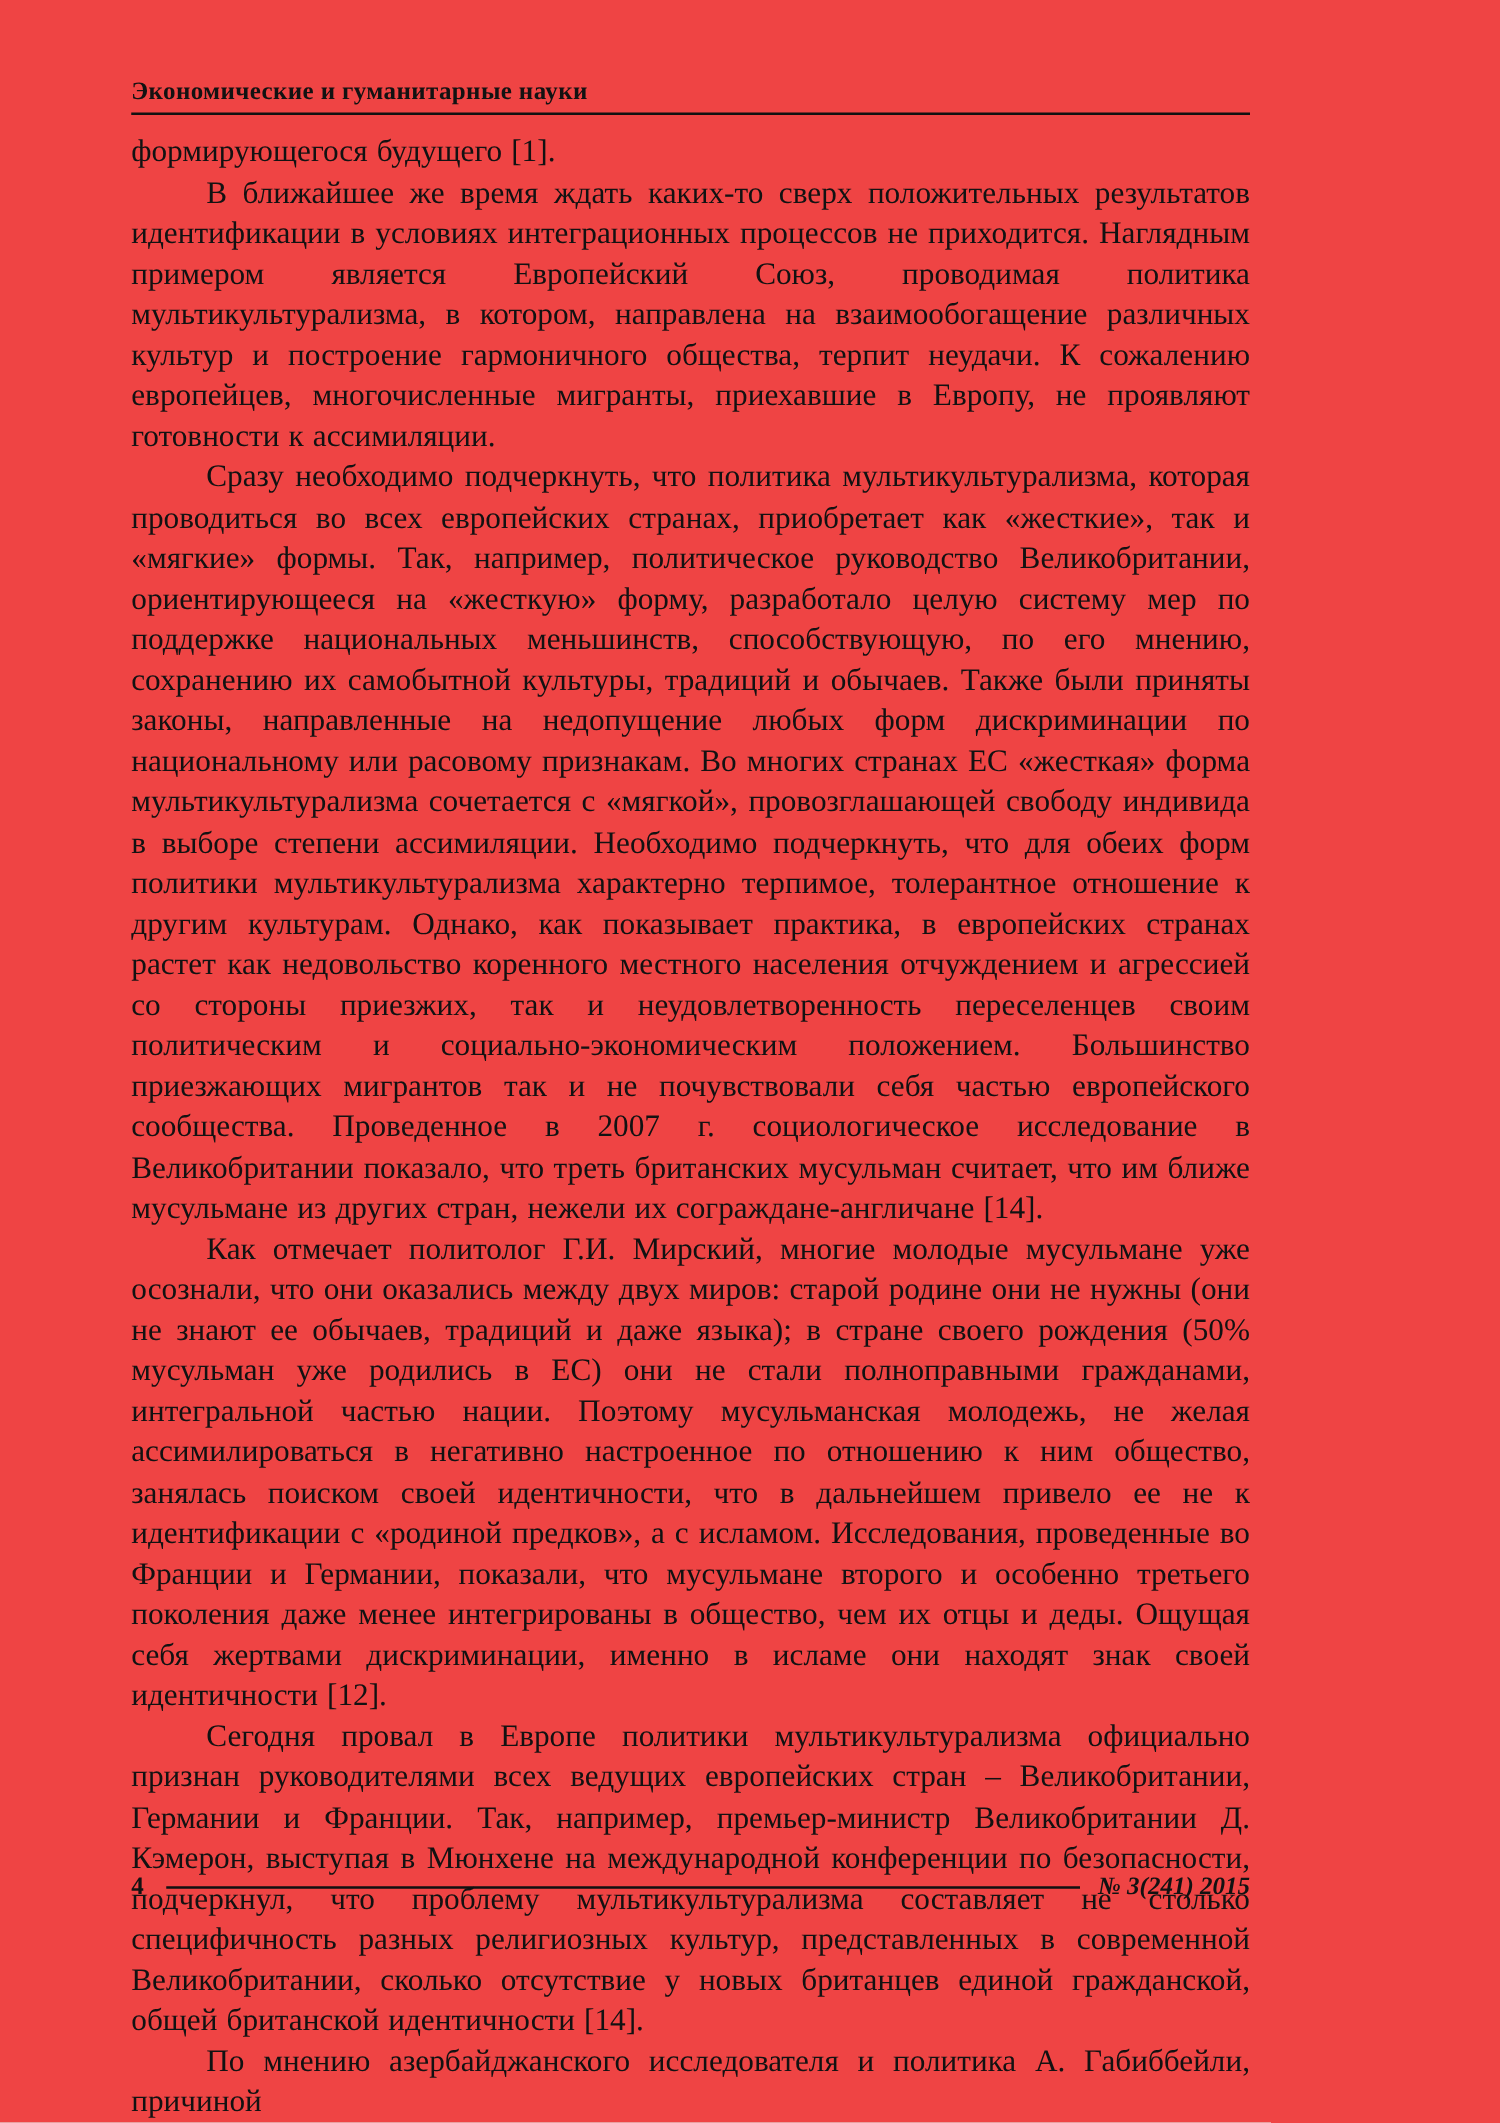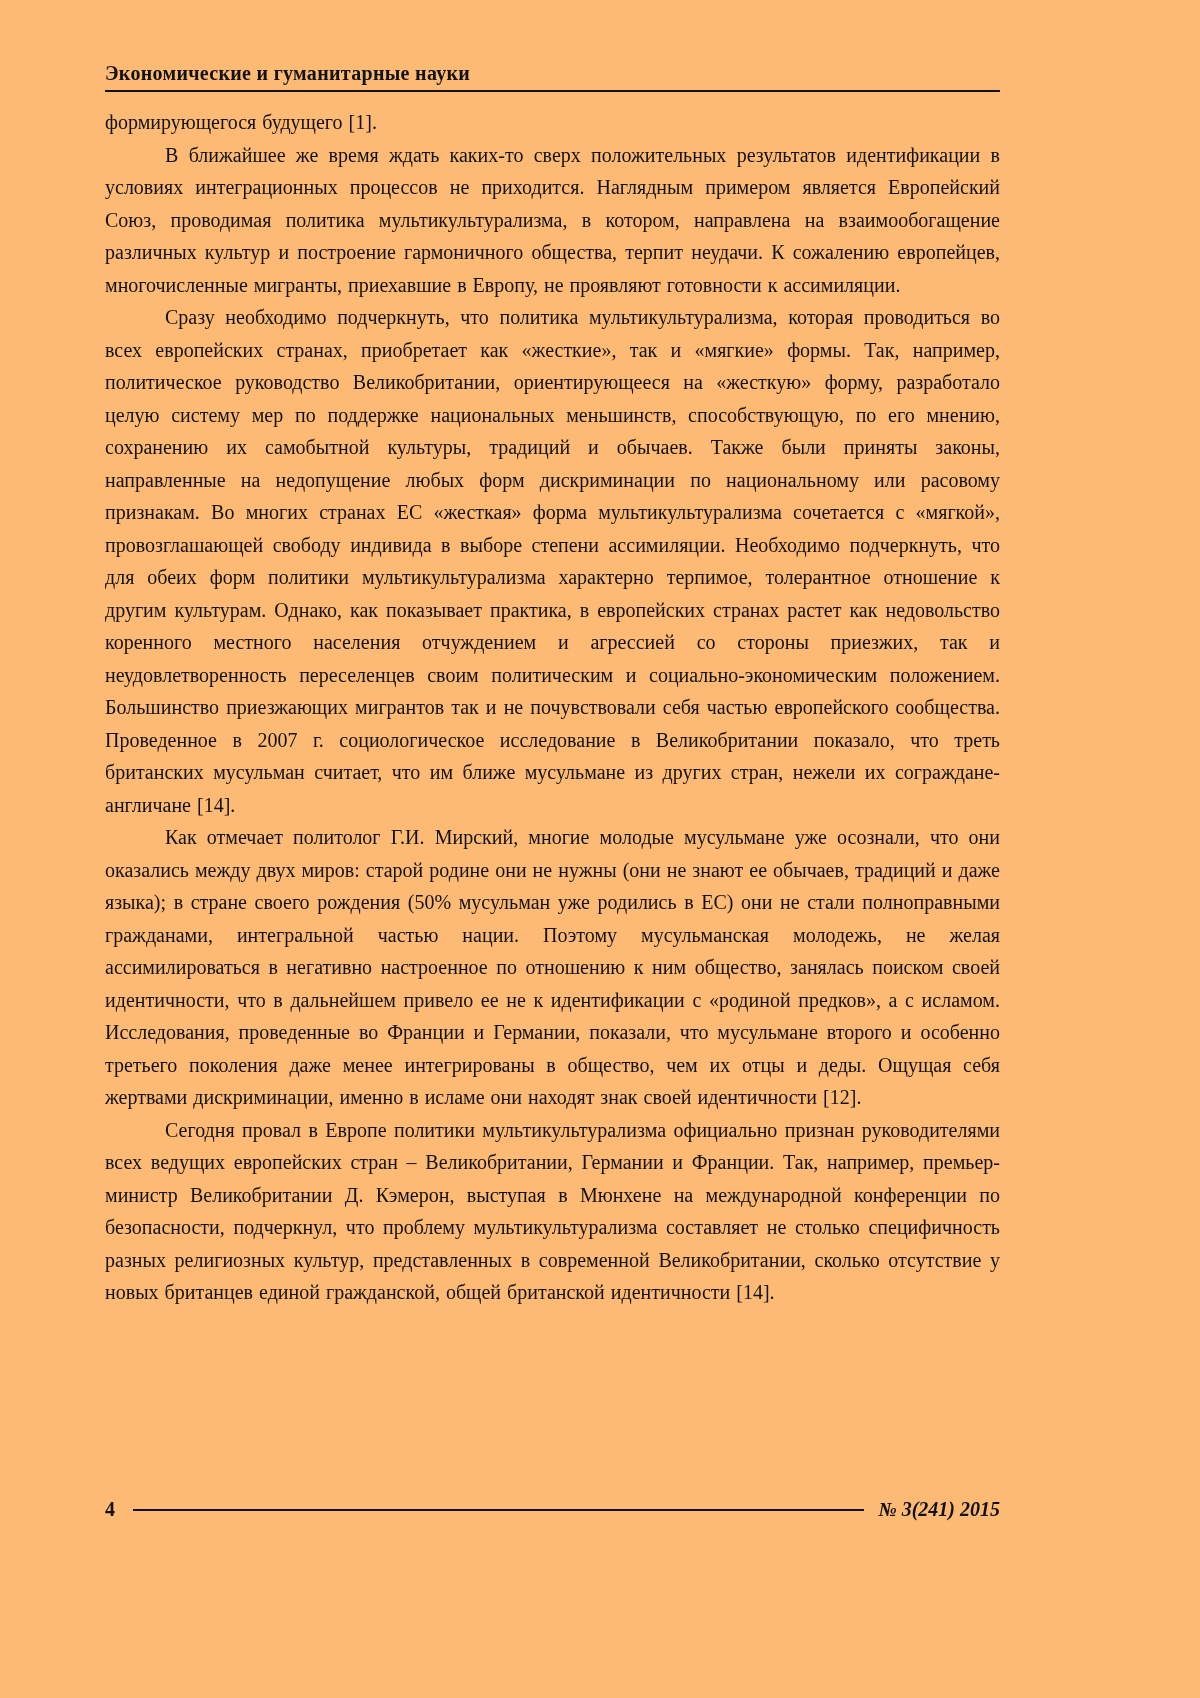--- a/index.html
+++ b/index.html
@@ -5,39 +5,39 @@
   html, body {
     margin: 0;
     padding: 0;
     background: #e8e8e8;
   }
   .page {
     position: relative;
     width: 1200px;
     height: 1698px;
     margin: 0 auto;
-    background: #fdba74;
+    background: #ef4444;
     box-sizing: border-box;
     padding: 62px 200px 0 105px;
     font-family: "Liberation Serif", "DejaVu Serif", serif;
     color: #121212;
     overflow: hidden;
   }
   .running-header {
     border-bottom: 2px solid #111;
     padding-bottom: 5px;
     margin-bottom: 14px;
   }
   .header-title {
     font-size: 20px;
     font-weight: bold;
     letter-spacing: 0.3px;
   }
   .article-body {
-    font-size: 20px;
+    font-size: 25px;
     line-height: 32.5px;
     text-align: justify;
   }
   .para {
     margin: 0;
     text-indent: 60px;
     word-spacing: 1px;
   }
   .para.no-indent {
     text-indent: 0;
@@ -75,20 +75,21 @@
   <div class="running-header">
     <span class="header-title">Экономические и гуманитарные науки</span>
   </div>
 
   <div class="article-body">
     <p class="para no-indent">формирующегося будущего [1].</p>
     <p class="para">В ближайшее же время ждать каких-то сверх положительных результатов идентификации в условиях интеграционных процессов не приходится. Наглядным примером является Европейский Союз, проводимая политика мультикультурализма, в котором, направлена на взаимообогащение различных культур и построение гармоничного общества, терпит неудачи. К сожалению европейцев, многочисленные мигранты, приехавшие в Европу, не проявляют готовности к ассимиляции.</p>
     <p class="para">Сразу необходимо подчеркнуть, что политика мультикультурализма, которая проводиться во всех европейских странах, приобретает как «жесткие», так и «мягкие» формы. Так, например, политическое руководство Великобритании, ориентирующееся на «жесткую» форму, разработало целую систему мер по поддержке национальных меньшинств, способствующую, по его мнению, сохранению их самобытной культуры, традиций и обычаев. Также были приняты законы, направленные на недопущение любых форм дискриминации по национальному или расовому признакам. Во многих странах ЕС «жесткая» форма мультикультурализма сочетается с «мягкой», провозглашающей свободу индивида в выборе степени ассимиляции. Необходимо подчеркнуть, что для обеих форм политики мультикультурализма характерно терпимое, толерантное отношение к другим культурам. Однако, как показывает практика, в европейских странах растет как недовольство коренного местного населения отчуждением и агрессией со стороны приезжих, так и неудовлетворенность переселенцев своим политическим и социально-экономическим положением. Большинство приезжающих мигрантов так и не почувствовали себя частью европейского сообщества. Проведенное в 2007 г. социологическое исследование в Великобритании показало, что треть британских мусульман считает, что им ближе мусульмане из других стран, нежели их сограждане-англичане [14].</p>
     <p class="para">Как отмечает политолог Г.И. Мирский, многие молодые мусульмане уже осознали, что они оказались между двух миров: старой родине они не нужны (они не знают ее обычаев, традиций и даже языка); в стране своего рождения (50% мусульман уже родились в ЕС) они не стали полноправными гражданами, интегральной частью нации. Поэтому мусульманская молодежь, не желая ассимилироваться в негативно настроенное по отношению к ним общество, занялась поиском своей идентичности, что в дальнейшем привело ее не к идентификации с «родиной предков», а с исламом. Исследования, проведенные во Франции и Германии, показали, что мусульмане второго и особенно третьего поколения даже менее интегрированы в общество, чем их отцы и деды. Ощущая себя жертвами дискриминации, именно в исламе они находят знак своей идентичности [12].</p>
     <p class="para">Сегодня провал в Европе политики мультикультурализма официально признан руководителями всех ведущих европейских стран – Великобритании, Германии и Франции. Так, например, премьер-министр Великобритании Д. Кэмерон, выступая в Мюнхене на международной конференции по безопасности, подчеркнул, что проблему мультикультурализма составляет не столько специфичность разных религиозных культур, представленных в современной Великобритании, сколько отсутствие у новых британцев единой гражданской, общей британской идентичности [14].</p>
+    <p class="para">По мнению азербайджанского исследователя и политика А. Габиббейли, причиной</p>
   </div>
 
   <div class="page-footer">
     <span class="page-number">4</span>
     <span class="footer-rule"></span>
     <span class="issue-label">№ 3(241) 2015</span>
   </div>
 
 </div>
 

